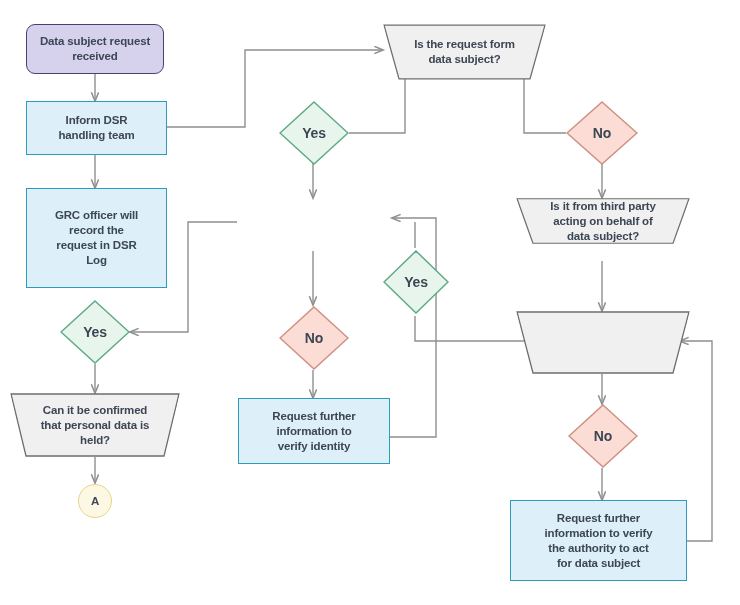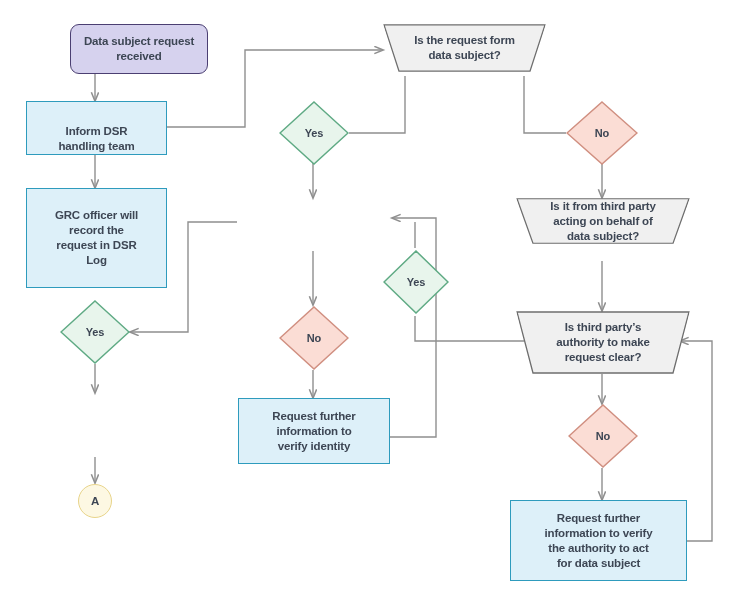--- a/index.html
+++ b/index.html
@@ -43,21 +43,20 @@
   .node .lbl {
     padding: 0 7px;
     white-space: pre-line;
   }
 
   
   .n-start {
     background: #d6d2ee;
     border: 1.6px solid #4b3f72;
     border-radius: 9px;
-    margin-left: 44px;
   }
 
   
   .n-process {
     background: #ddf0f9;
     border: 1.3px solid #2e9bbd;
   }
 
   
   .n-trap {
@@ -79,21 +78,21 @@
     background: transparent;
   }
   .n-diamond .dia-svg {
     position: absolute;
     left: 0; top: 0;
     width: 100%; height: 100%;
   }
   .n-diamond .lbl {
     position: relative;
     z-index: 2;
-    font-size: 11px;
+    font-size: 14px;
   }
 
   
   .n-circle {
     background: #fdf8e3;
     border: 1.6px solid #e8d48a;
     border-radius: 50%;
     font-size: 11.5px;
   }
 </style>
@@ -150,45 +149,53 @@
 
       <path d="M415,248 L415,222"></path>
     </g>
   </svg>
 
   <div class="node n-start" style="left:26px; top:24px; width:138px; height:50px;">
     <span class="lbl">Data subject request
 received</span>
   </div>
 
-  <div class="node n-process" style="left:26px; top:101px; width:141px; height:54px;align-items:flex-end;">
+  <div class="node n-process" style="left:26px; top:101px; width:141px; height:54px;">
     <span class="lbl">Inform DSR
 handling team</span>
   </div>
 
   <div class="node n-process" style="left:26px; top:188px; width:141px; height:100px;">
     <span class="lbl">GRC officer will
 record the
 request in DSR
 Log</span>
   </div>
 
   <div class="node n-diamond" style="left:60px; top:300px; width:70px; height:64px;">
     <svg class="dia-svg" viewBox="0 0 70 64" xmlns="http://www.w3.org/2000/svg">
       <polygon points="35,1 69,32 35,63 1,32" fill="#e8f5ec" stroke="#5faa84" stroke-width="1.5"></polygon>
     </svg>
     <span class="lbl">Yes</span>
   </div>
 
+  <div class="node n-trap" style="left:10px; top:393px; width:170px; height:64px;">
+    <svg class="trap-svg" viewBox="0 0 170 64" preserveAspectRatio="none" xmlns="http://www.w3.org/2000/svg">
+      <polygon points="1,1 169,1 154,63 16,63" fill="#f0f0f0" stroke="#6e6e6e" stroke-width="1.3"></polygon>
+    </svg>
+    <span class="lbl">Can it be confirmed
+that personal data is
+held?</span>
+  </div>
 
   <div class="node n-circle" style="left:78px; top:484px; width:34px; height:34px;">
     <span class="lbl">A</span>
   </div>
 
-  <div class="node n-trap" style="left:383px; top:24px; width:163px; height:48px;">
+  <div class="node n-trap" style="left:383px; top:24px; width:163px; height:56px;">
     <svg class="trap-svg" viewBox="0 0 163 52" preserveAspectRatio="none" xmlns="http://www.w3.org/2000/svg">
       <polygon points="1,1 162,1 147,51 16,51" fill="#f0f0f0" stroke="#6e6e6e" stroke-width="1.3"></polygon>
     </svg>
     <span class="lbl">Is the request form
 data subject?</span>
   </div>
 
   <div class="node n-diamond" style="left:279px; top:101px; width:70px; height:64px;">
     <svg class="dia-svg" viewBox="0 0 70 64" xmlns="http://www.w3.org/2000/svg">
       <polygon points="35,1 69,32 35,63 1,32" fill="#e8f5ec" stroke="#5faa84" stroke-width="1.5"></polygon>
@@ -230,23 +237,20 @@
     </svg>
     <span class="lbl">Is it from third party
 acting on behalf of
 data subject?</span>
   </div>
 
   <div class="node n-trap" style="left:516px; top:311px; width:174px; height:63px;">
     <svg class="trap-svg" viewBox="0 0 174 63" preserveAspectRatio="none" xmlns="http://www.w3.org/2000/svg">
       <polygon points="1,1 173,1 157,62 17,62" fill="#f0f0f0" stroke="#6e6e6e" stroke-width="1.3"></polygon>
     </svg>
-    <span class="lbl">Is third party’s
-authority to make
-request clear?</span>
   </div>
 
   <div class="node n-diamond" style="left:568px; top:404px; width:70px; height:64px;">
     <svg class="dia-svg" viewBox="0 0 70 64" xmlns="http://www.w3.org/2000/svg">
       <polygon points="35,1 69,32 35,63 1,32" fill="#fbddd5" stroke="#d08f80" stroke-width="1.5"></polygon>
     </svg>
     <span class="lbl">No</span>
   </div>
 
   <div class="node n-process" style="left:510px; top:500px; width:177px; height:81px;">

